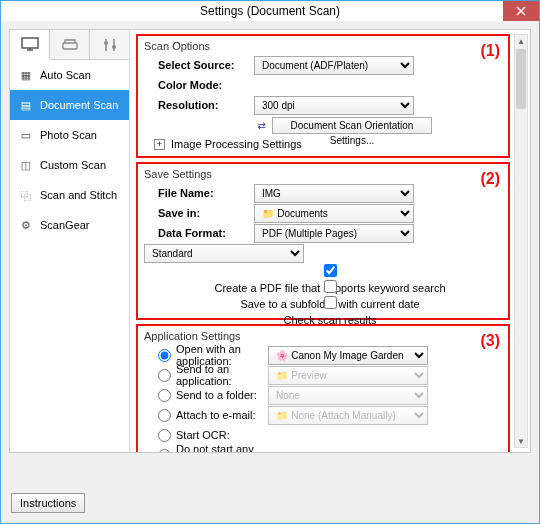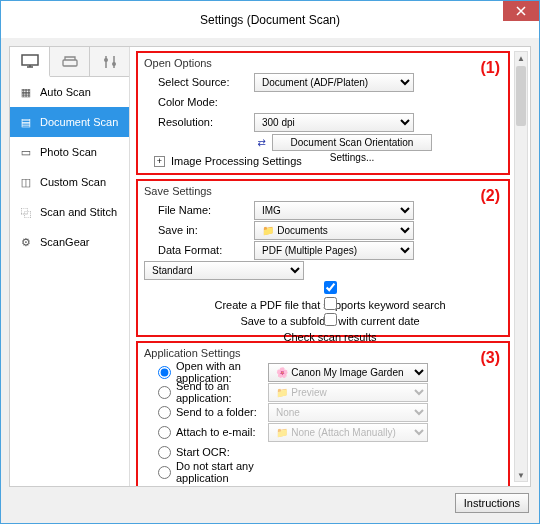--- a/index.html
+++ b/index.html
@@ -1,18 +1,18 @@
 <!DOCTYPE html>
 <html><head>
 <meta charset="utf-8">
 <style>
   * { box-sizing: border-box; margin: 0; padding: 0; font-family: "Segoe UI", Tahoma, sans-serif; font-size: 11px; }
   body { background: #fff; width: 540px; height: 524px; overflow: hidden; }
   .window { width: 540px; height: 524px; background: #fff; border: 1px solid #4aa3df; display: flex; flex-direction: column; }
-  .titlebar { height: 37px; background: #fff; color: #000; display: flex; align-items: center; justify-content: center; position: relative; }
+  .titlebar { height: 20px; background: #fff; color: #000; display: flex; align-items: center; justify-content: center; position: relative; }
   .titlebar .title { font-size: 12px; }
   .titlebar .close { position: absolute; right: 0; top: 0; width: 36px; height: 20px; background: #c75050; color: #fff; display: flex; align-items: center; justify-content: center; font-size: 12px; }
   .content { flex: 1; display: flex; flex-direction: column; padding: 8px; background: #f0f0f0; }
   .body { flex: 1; display: flex; gap: 0; border: 1px solid #ccc; background: #fff; }
   .left { width: 120px; border-right: 1px solid #ddd; display: flex; flex-direction: column; }
   .icon-tabs { height: 30px; display: flex; border-bottom: 1px solid #ccc; }
   .icon-tab { flex: 1; display: flex; align-items: center; justify-content: center; border-right: 1px solid #ccc; background: #f4f4f4; }
   .icon-tab.active { background: #fff; border-bottom: 2px solid #fff; margin-bottom: -1px; }
   .icon-tab:last-child { border-right: none; }
   .side-list { flex: 1; }
@@ -24,35 +24,35 @@
   .scrollbar { position: absolute; right: 2px; top: 4px; bottom: 4px; width: 14px; background: #f0f0f0; border: 1px solid #ddd; }
   .scrollbar .thumb { position: absolute; left: 1px; right: 1px; top: 14px; height: 60px; background: #cfcfcf; border-radius: 2px; }
   .scrollbar .arr { position: absolute; left: 0; right: 0; height: 12px; display: flex; align-items: center; justify-content: center; color: #666; font-size: 8px; }
   .scrollbar .arr.up { top: 0; }
   .scrollbar .arr.down { bottom: 0; }
   .pane { position: absolute; left: 6px; right: 20px; top: 4px; bottom: 4px; }
   .section { border: 2px solid #e11; margin-bottom: 4px; position: relative; padding: 4px 6px 6px 6px; }
   .section .marker { position: absolute; right: 8px; top: 6px; color: #e11; font-weight: bold; font-size: 16px; }
   .section-title { color: #333; font-size: 11px; margin-bottom: 4px; }
   .row { display: flex; align-items: center; height: 18px; margin-bottom: 2px; }
-  .row .label { width: 110px; padding-left: 14px; }
+  .row .label { width: 110px; padding-left: 14px; font-weight: bold; }
   .row .control { flex: 1; max-width: 160px; }
   select, input[type=text], .btn-inline { width: 100%; height: 19px; border: 1px solid #aaa; background: linear-gradient(#fff,#eee); font-size: 10px; padding: 0 3px; }
   .row-btn { display: flex; justify-content: flex-end; gap: 6px; padding-right: 70px; height: 18px; align-items: center; margin: 2px 0; }
   .row-btn .mini { font-size: 10px; color: #23a; }
   .row-btn .btn-inline { width: 160px; height: 17px; text-align: center; line-height: 15px; cursor: pointer; }
   .expand-row { display: flex; align-items: center; gap: 6px; padding: 2px 0 0 10px; }
   .expand-row .plus { width: 11px; height: 11px; border: 1px solid #888; display: flex; align-items: center; justify-content: center; font-size: 9px; line-height: 1; }
   .check-row { display: flex; align-items: center; gap: 5px; padding-left: 14px; height: 16px; flex-direction: column; }
   .check-row input { margin: 0; }
   .radio-row { display: flex; align-items: center; height: 18px; margin-bottom: 2px; }
   .radio-row .rlabel { width: 124px; padding-left: 14px; display: flex; align-items: center; gap: 5px; }
   .radio-row .rlabel input { margin: 0; }
   .radio-row .control { flex: 1; max-width: 160px; }
-  .footer { display: flex; justify-content: flex-end; padding: 6px 2px 2px 2px; }
+  .footer { display: flex; justify-content: space-between; padding: 6px 2px 2px 2px; margin-top: 34px; }
   .footer .btn, .btn { height: 20px; padding: 0 8px; min-width: 70px; border: 1px solid #999; background: linear-gradient(#fdfdfd,#e6e6e6); text-align: center; line-height: 18px; cursor: pointer; font-size: 11px; }
   .footer .right { display: flex; gap: 6px; }
   .disabled { color: #999; }
   svg { display: block; }
 </style>
 </head>
 <body>
 
 <div class="window">
   <div class="titlebar">
@@ -112,21 +112,21 @@
               <span class="si-icon">⚙</span>
               <span>ScanGear</span>
             </div>
           </div>
       </div>
       <div class="main">
         <div class="pane">
 
           <div class="section">
             <div class="marker">(1)</div>
-            <div class="section-title">Open Options</div>
+            <div class="section-title">Scan Options</div>
             <div class="row">
                 <div class="label">Select Source:</div>
                 <div class="control"><select><option>Document (ADF/Platen)</option></select></div>
               </div>
             <div class="row">
                 <div class="label">Color Mode:</div>
               </div>
             <div class="row">
                 <div class="label">Resolution:</div>
                 <div class="control"><select><option>300 dpi</option></select></div>

